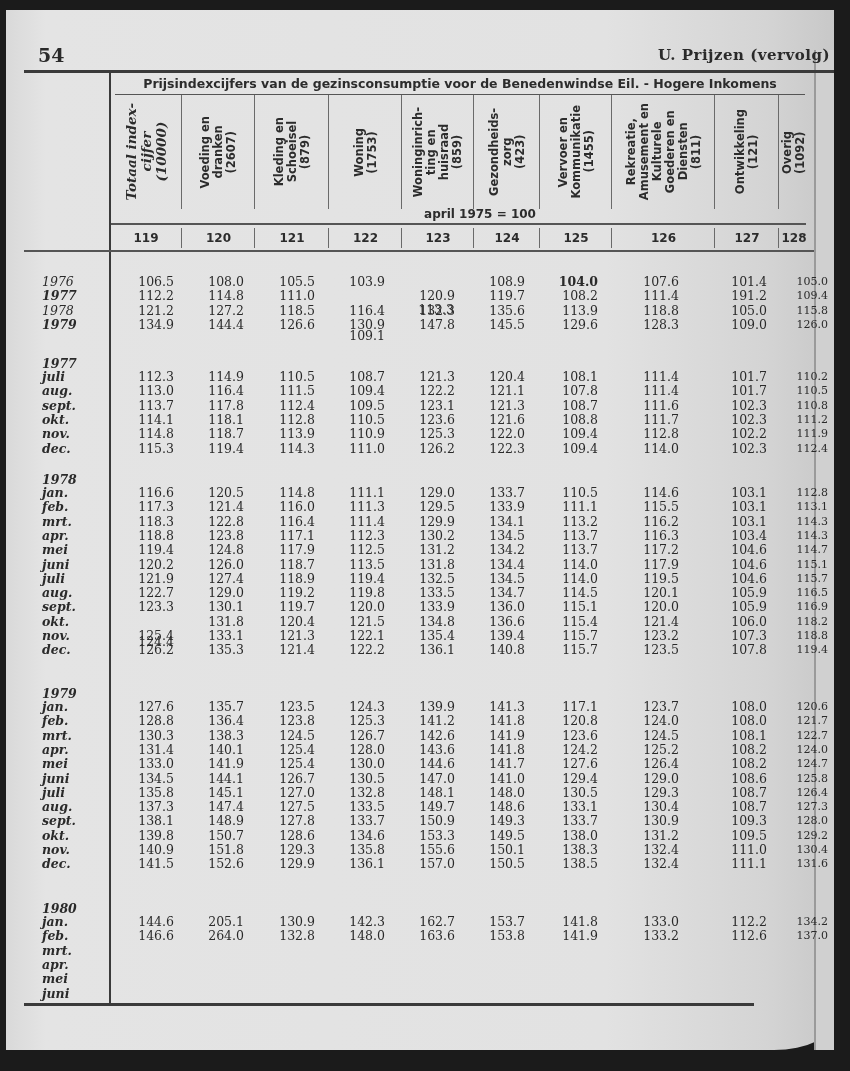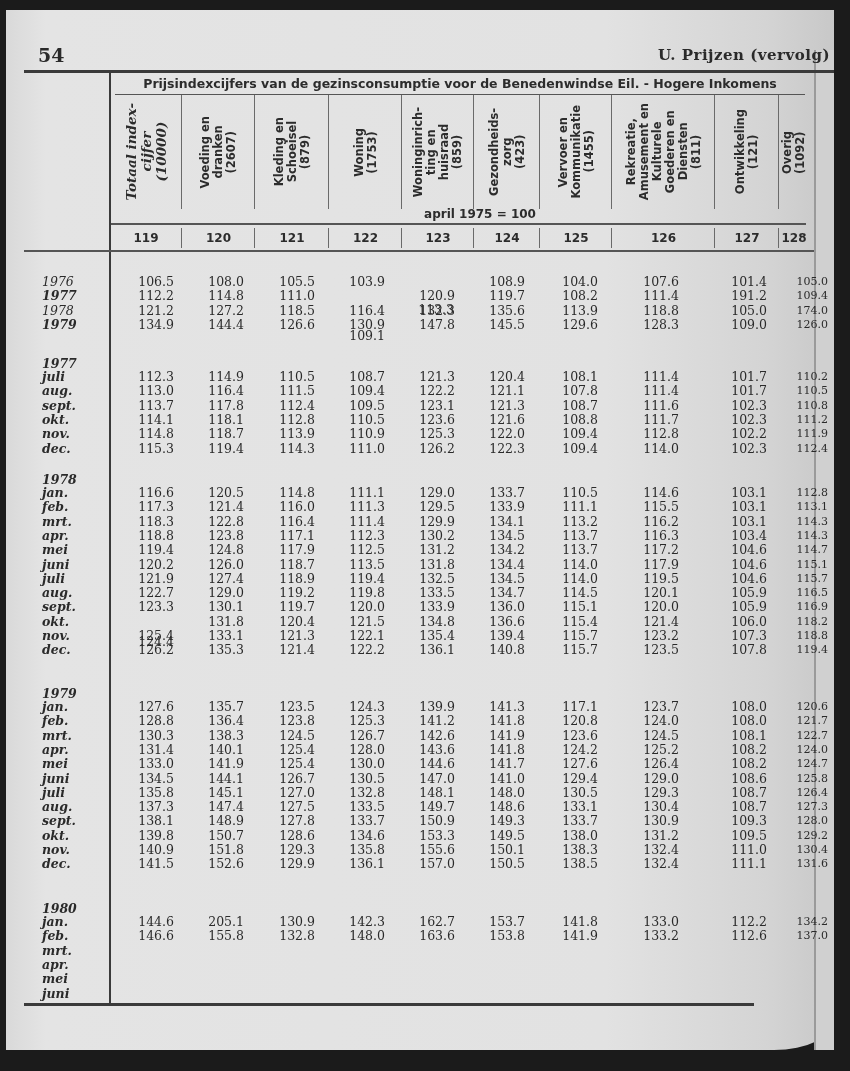--- a/index.html
+++ b/index.html
@@ -154,21 +154,21 @@
 <div class="hline-codes-bottom"></div>
 
 <div id="body">
     <div class="row-label" style="top: 275px;">1976</div>
     <div class="cell" style="top: 275px; left: 132px; width: 42px;">106.5</div>
     <div class="cell" style="top: 275px; left: 202px; width: 42px;">108.0</div>
     <div class="cell" style="top: 275px; left: 273px; width: 42px;">105.5</div>
     <div class="cell" style="top: 275px; left: 343px; width: 42px;">103.9</div>
     <div class="cell" style="top: 275px; left: 412px; width: 42px; margin-top: 28px;">113.3</div>
     <div class="cell" style="top: 275px; left: 483px; width: 42px;">108.9</div>
-    <div class="cell" style="top: 275px; left: 556px; width: 42px;">104.0</div>
+    <div class="cell" style="top: 275px; left: 556px; width: 42px; font-weight: bold;">104.0</div>
     <div class="cell" style="top: 275px; left: 637px; width: 42px;">107.6</div>
     <div class="cell" style="top: 275px; left: 725px; width: 42px;">101.4</div>
     <div class="cell" style="top: 275px; left: 786px; width: 42px; font-size: 11px;">105.0</div>
     <div class="row-label bold" style="top: 289.3px;">1977</div>
     <div class="cell" style="top: 289.3px; left: 132px; width: 42px;">112.2</div>
     <div class="cell" style="top: 289.3px; left: 202px; width: 42px;">114.8</div>
     <div class="cell" style="top: 289.3px; left: 273px; width: 42px;">111.0</div>
     <div class="cell" style="top: 289.3px; left: 343px; width: 42px; margin-top: 40px;">109.1</div>
     <div class="cell" style="top: 289.3px; left: 413px; width: 42px;">120.9</div>
     <div class="cell" style="top: 289.3px; left: 483px; width: 42px;">119.7</div>
@@ -179,21 +179,21 @@
     <div class="row-label" style="top: 303.6px;">1978</div>
     <div class="cell" style="top: 303.6px; left: 132px; width: 42px;">121.2</div>
     <div class="cell" style="top: 303.6px; left: 202px; width: 42px;">127.2</div>
     <div class="cell" style="top: 303.6px; left: 273px; width: 42px;">118.5</div>
     <div class="cell" style="top: 303.6px; left: 343px; width: 42px;">116.4</div>
     <div class="cell" style="top: 303.6px; left: 413px; width: 42px;">132.3</div>
     <div class="cell" style="top: 303.6px; left: 483px; width: 42px;">135.6</div>
     <div class="cell" style="top: 303.6px; left: 556px; width: 42px;">113.9</div>
     <div class="cell" style="top: 303.6px; left: 637px; width: 42px;">118.8</div>
     <div class="cell" style="top: 303.6px; left: 725px; width: 42px;">105.0</div>
-    <div class="cell" style="top: 303.6px; left: 786px; width: 42px; font-size: 11px;">174.0</div>
+    <div class="cell" style="top: 303.6px; left: 786px; width: 42px; font-size: 11px;">115.8</div>
     <div class="row-label bold" style="top: 317.9px;">1979</div>
     <div class="cell" style="top: 317.9px; left: 132px; width: 42px;">134.9</div>
     <div class="cell" style="top: 317.9px; left: 202px; width: 42px;">144.4</div>
     <div class="cell" style="top: 317.9px; left: 273px; width: 42px;">126.6</div>
     <div class="cell" style="top: 317.9px; left: 343px; width: 42px;">130.9</div>
     <div class="cell" style="top: 317.9px; left: 413px; width: 42px;">147.8</div>
     <div class="cell" style="top: 317.9px; left: 483px; width: 42px;">145.5</div>
     <div class="cell" style="top: 317.9px; left: 556px; width: 42px;">129.6</div>
     <div class="cell" style="top: 317.9px; left: 637px; width: 42px;">128.3</div>
     <div class="cell" style="top: 317.9px; left: 725px; width: 42px;">109.0</div>
@@ -538,21 +538,21 @@
     <div class="cell" style="top: 915px; left: 273px; width: 42px;">130.9</div>
     <div class="cell" style="top: 915px; left: 343px; width: 42px;">142.3</div>
     <div class="cell" style="top: 915px; left: 413px; width: 42px;">162.7</div>
     <div class="cell" style="top: 915px; left: 483px; width: 42px;">153.7</div>
     <div class="cell" style="top: 915px; left: 556px; width: 42px;">141.8</div>
     <div class="cell" style="top: 915px; left: 637px; width: 42px;">133.0</div>
     <div class="cell" style="top: 915px; left: 725px; width: 42px;">112.2</div>
     <div class="cell" style="top: 915px; left: 786px; width: 42px; font-size: 11px;">134.2</div>
     <div class="row-label bold" style="top: 929.3px;">feb.</div>
     <div class="cell" style="top: 929.3px; left: 132px; width: 42px;">146.6</div>
-    <div class="cell" style="top: 929.3px; left: 202px; width: 42px;">155.8</div>
+    <div class="cell" style="top: 929.3px; left: 202px; width: 42px;">264.0</div>
     <div class="cell" style="top: 929.3px; left: 273px; width: 42px;">132.8</div>
     <div class="cell" style="top: 929.3px; left: 343px; width: 42px;">148.0</div>
     <div class="cell" style="top: 929.3px; left: 413px; width: 42px;">163.6</div>
     <div class="cell" style="top: 929.3px; left: 483px; width: 42px;">153.8</div>
     <div class="cell" style="top: 929.3px; left: 556px; width: 42px;">141.9</div>
     <div class="cell" style="top: 929.3px; left: 637px; width: 42px;">133.2</div>
     <div class="cell" style="top: 929.3px; left: 725px; width: 42px;">112.6</div>
     <div class="cell" style="top: 929.3px; left: 786px; width: 42px; font-size: 11px;">137.0</div>
     <div class="row-label bold" style="top: 943.6px;">mrt.</div>
     <div class="cell" style="top: 943.6px; left: 132px; width: 42px;"></div>

